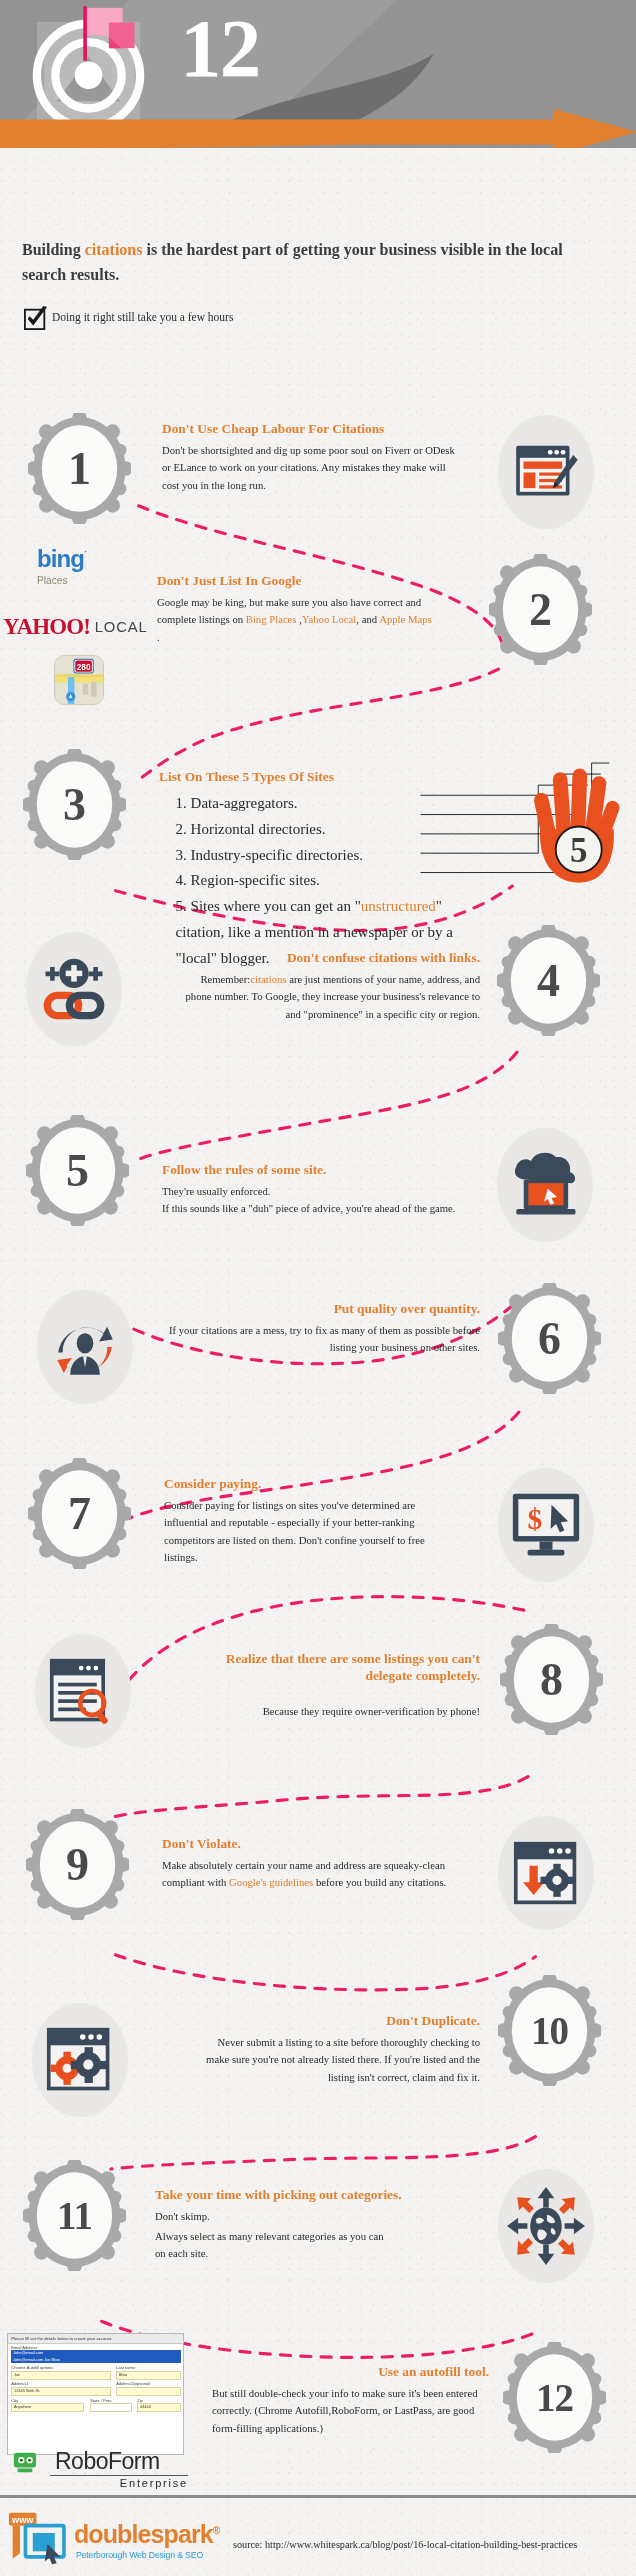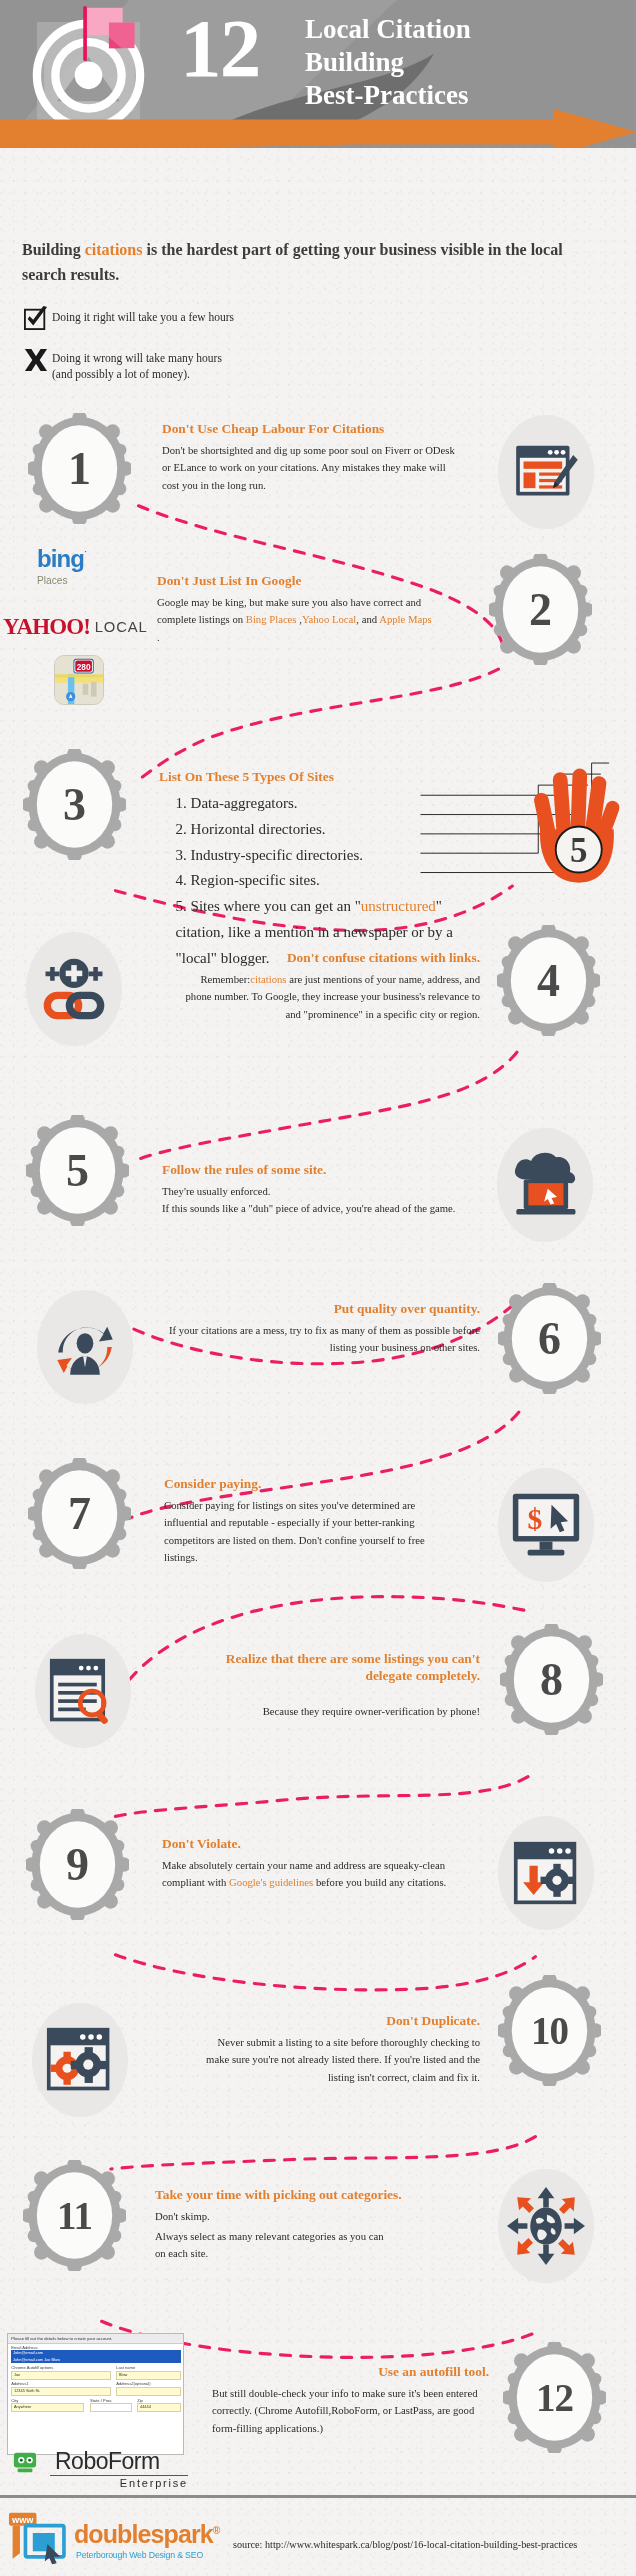--- a/index.html
+++ b/index.html
@@ -123,53 +123,39 @@
     </svg>
 
     <svg class="hdr-flag" viewBox="0 0 70 60">
       <rect x="5" y="2" width="40" height="30" fill="#f9a8c4"></rect>
       <rect x="30" y="18" width="28" height="28" fill="#f06292"></rect>
       <path d="M30 34 L44 46 L30 46 Z" fill="#ec407a"></path>
       <rect x="2" y="0" width="4" height="60" rx="2" fill="#e8115b"></rect>
     </svg>
 
     <div class="hdr-12">12</div>
-    <div class="hdr-title">
-      <div>Local Citation</div>
-      <div>Building</div>
-      <div>Best-Practices</div>
-    </div>
 
     <svg class="arrow-band" viewBox="0 0 690 42" preserveAspectRatio="none" style="top:109px;height:44px">
       <path d="M0 10 L600 10 L600 0 L690 22 L600 44 L600 34 L385 34 L0 40 Z" fill="#e2802f"></path>
     </svg>
   </div>
 
   <div class="intro">
     <h2><span>Building </span><span class="hl">citations</span><span> is the hardest part of getting your business visible in the local search results.</span></h2>
   </div>
 
   <div class="bullets">
     <div class="brow">
       <div class="bmark">
         <svg width="24" height="24" viewBox="0 0 26 26">
           <rect x="1" y="4" width="21" height="21" fill="none" stroke="#1a1a1a" stroke-width="2"></rect>
           <path d="M4 14 L10 21 L25 1 L21 0 L10 15 L6 11 Z" fill="#1a1a1a"></path>
         </svg>
       </div>
-      <div class="btext">Doing it right will take you a few hours</div>
-    </div>
-    <div class="brow">
-      <div class="bmark">
-        <svg width="24" height="26" viewBox="0 0 26 28">
-          <path d="M1 2 L8 2 L13 10 L18 2 L25 2 L17 14 L25 26 L18 26 L13 18 L8 26 L1 26 L9 14 Z" fill="#1a1a1a"></path>
-        </svg>
-      </div>
-      <div class="btext" style="white-space:pre-line">Doing it wrong will take many hours
-(and possibly a lot of money).</div>
+      <div class="btext">Doing it right still take you a few hours</div>
     </div>
   </div>
 
   <svg class="dash" viewBox="0 0 690 2791">
     <g fill="none" stroke="#ec1d63" stroke-width="3.4" stroke-linecap="round" stroke-dasharray="11 11">
       <path d="M150 548 C 240 585, 360 600, 470 640 C 520 660, 540 680, 545 700"></path>
       <path d="M540 725 C 470 760, 330 760, 225 800 C 190 815, 170 830, 150 845"></path>
       <path d="M125 965 C 200 985, 300 1010, 400 1008 C 470 1006, 520 985, 555 960"></path>
       <path d="M560 1140 C 520 1190, 430 1200, 320 1220 C 250 1233, 175 1245, 145 1258"></path>
       <path d="M145 1440 C 200 1465, 300 1485, 400 1475 C 470 1468, 530 1440, 562 1408"></path>

